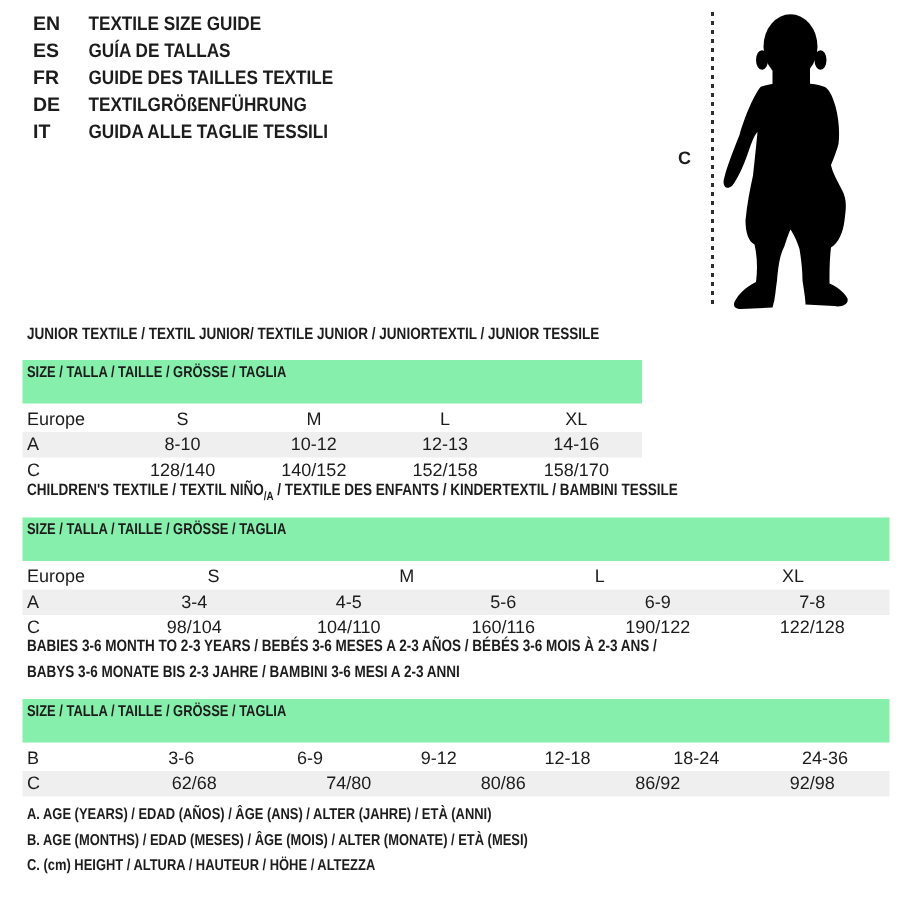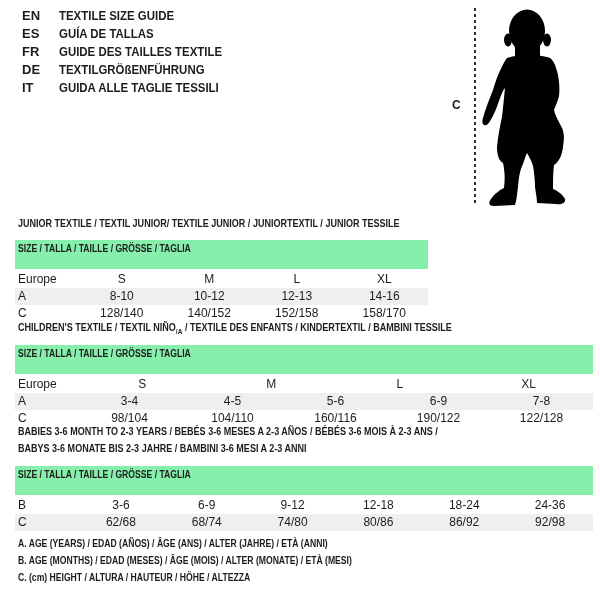--- a/index.html
+++ b/index.html
@@ -160,21 +160,20 @@
       <span class="t-cell">3-6</span>
       <span class="t-cell">6-9</span>
       <span class="t-cell">9-12</span>
       <span class="t-cell">12-18</span>
       <span class="t-cell">18-24</span>
       <span class="t-cell">24-36</span>
     </div>
     <div class="t-row">
       <span class="t-label">C</span>
       <span class="t-cell">62/68</span>
-      <span class="t-cell">68/74</span>
       <span class="t-cell">74/80</span>
       <span class="t-cell">80/86</span>
       <span class="t-cell">86/92</span>
       <span class="t-cell">92/98</span>
     </div>
   </div>
 </div>
 
 <div class="legend">
   <div><span class="cond">A. AGE (YEARS) / EDAD (AÑOS) / ÂGE (ANS) / ALTER (JAHRE) / ETÀ (ANNI)</span></div>

